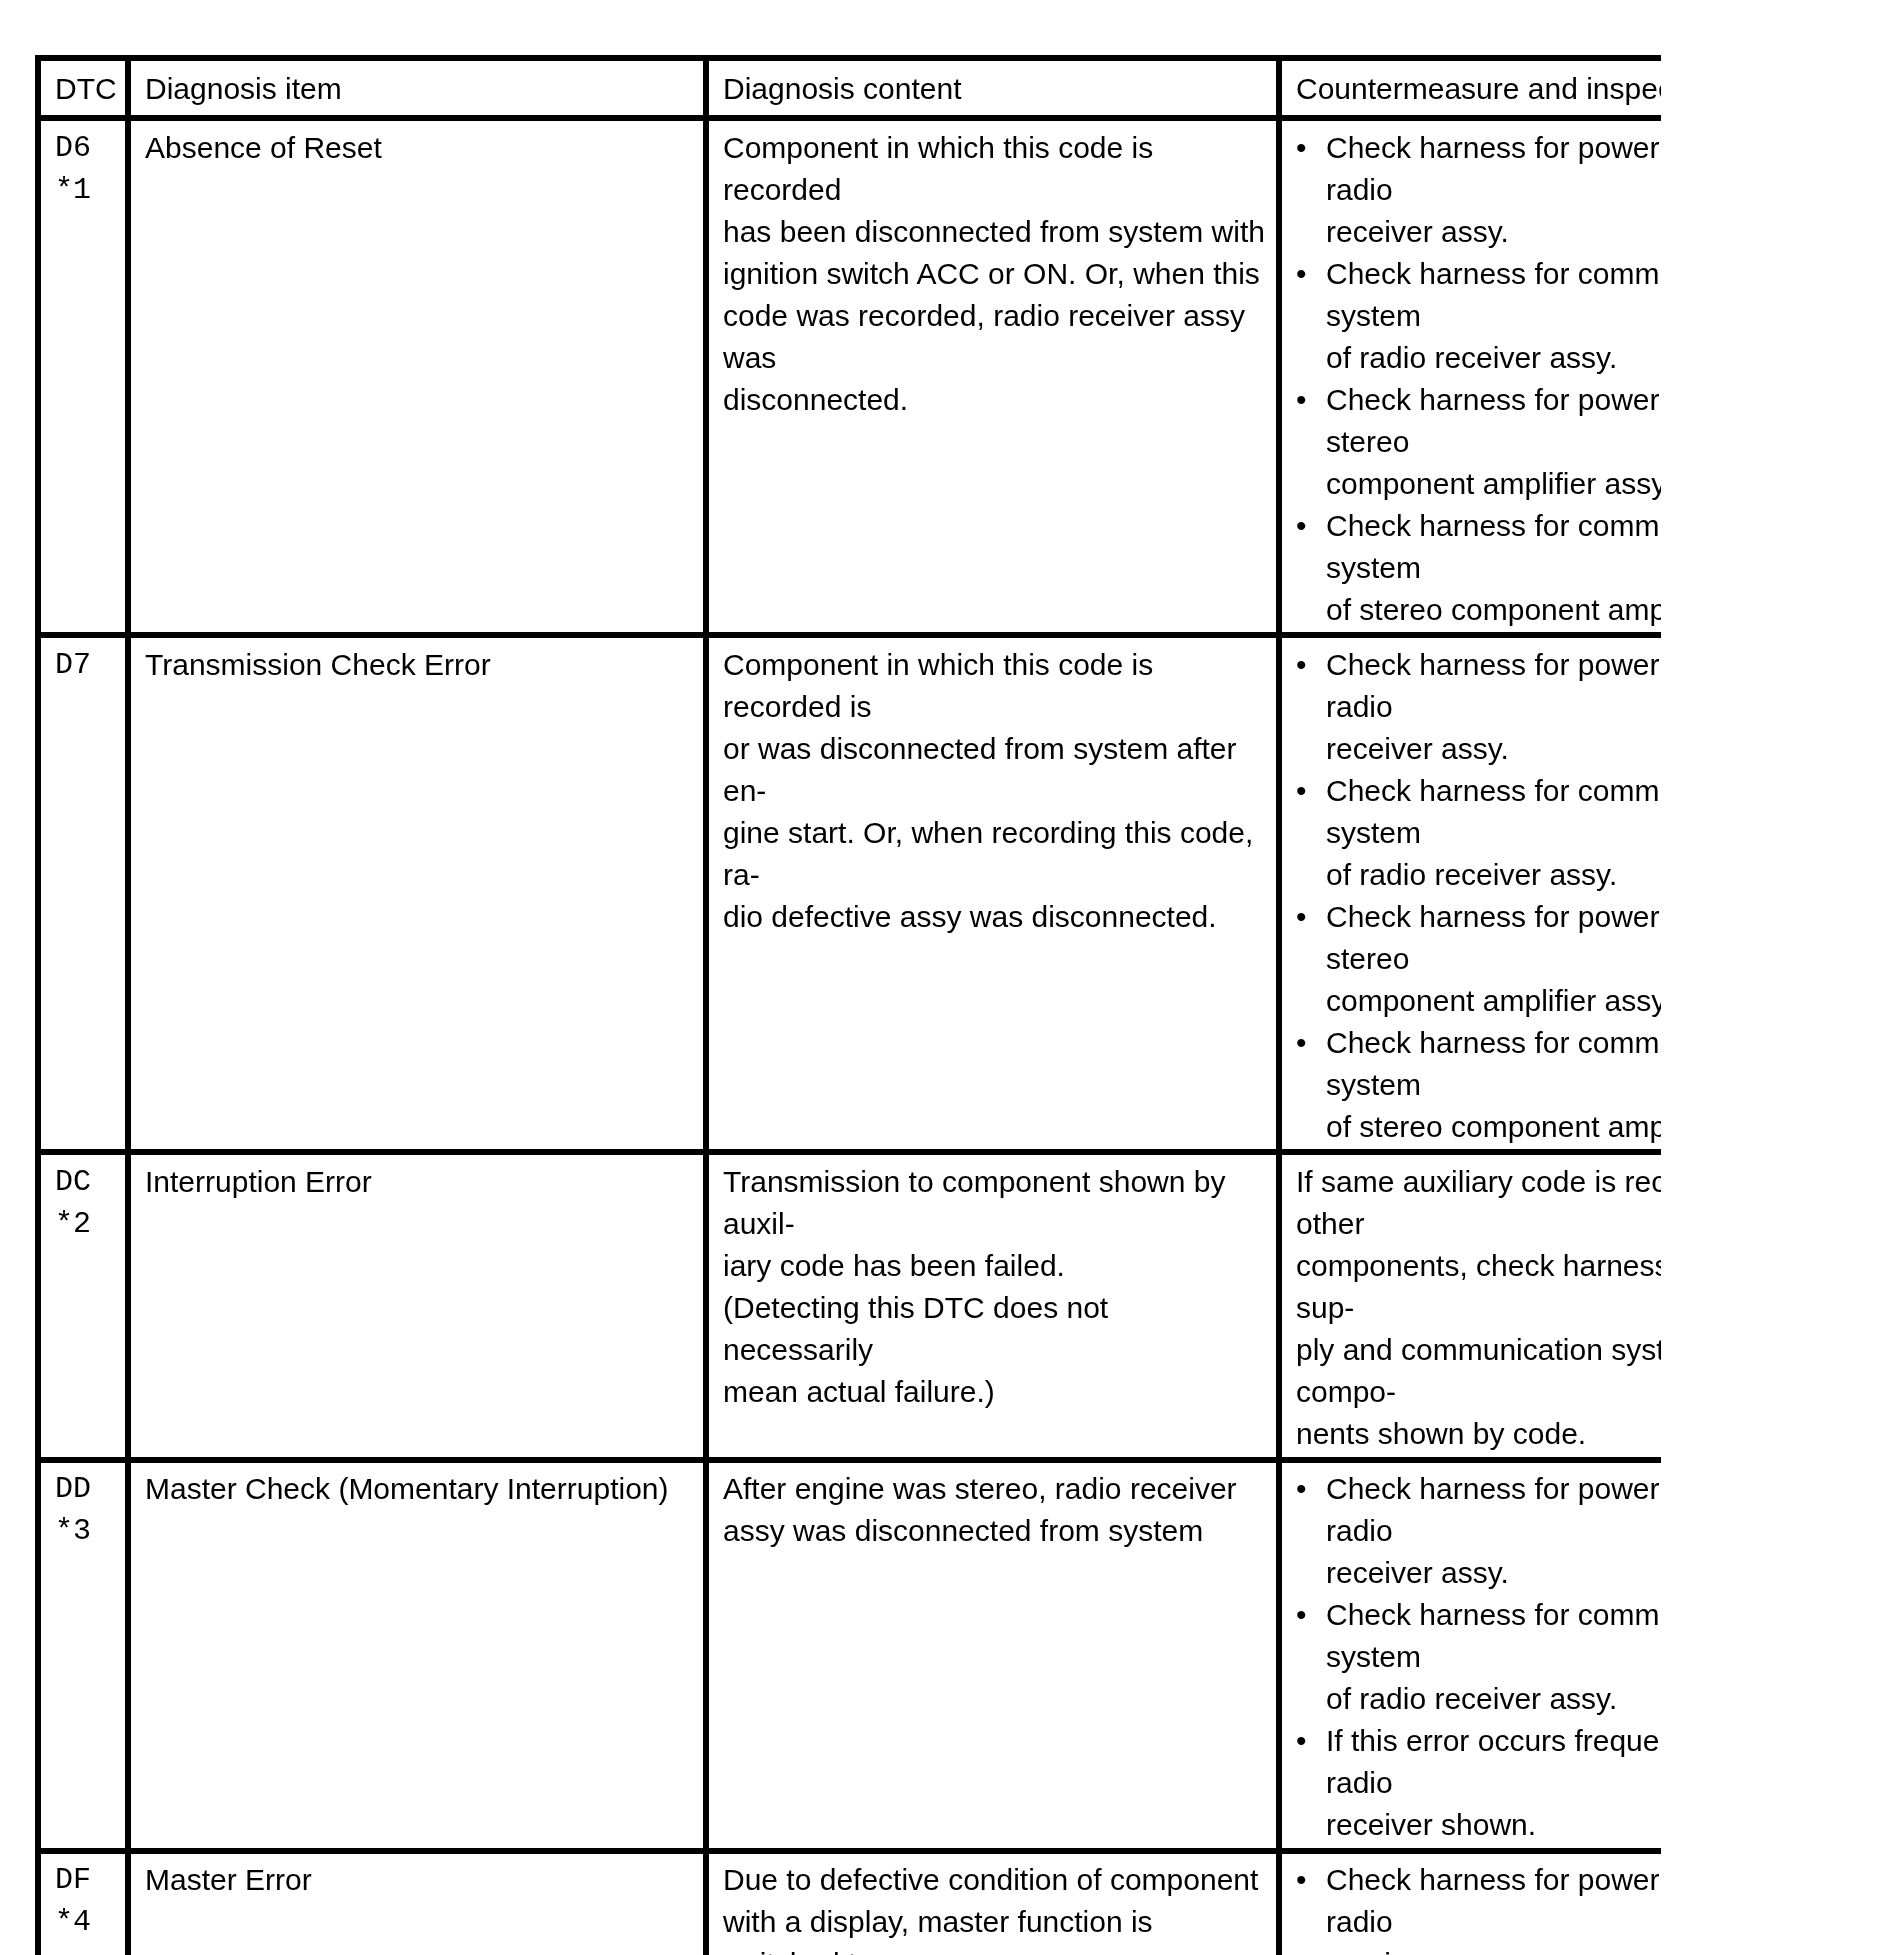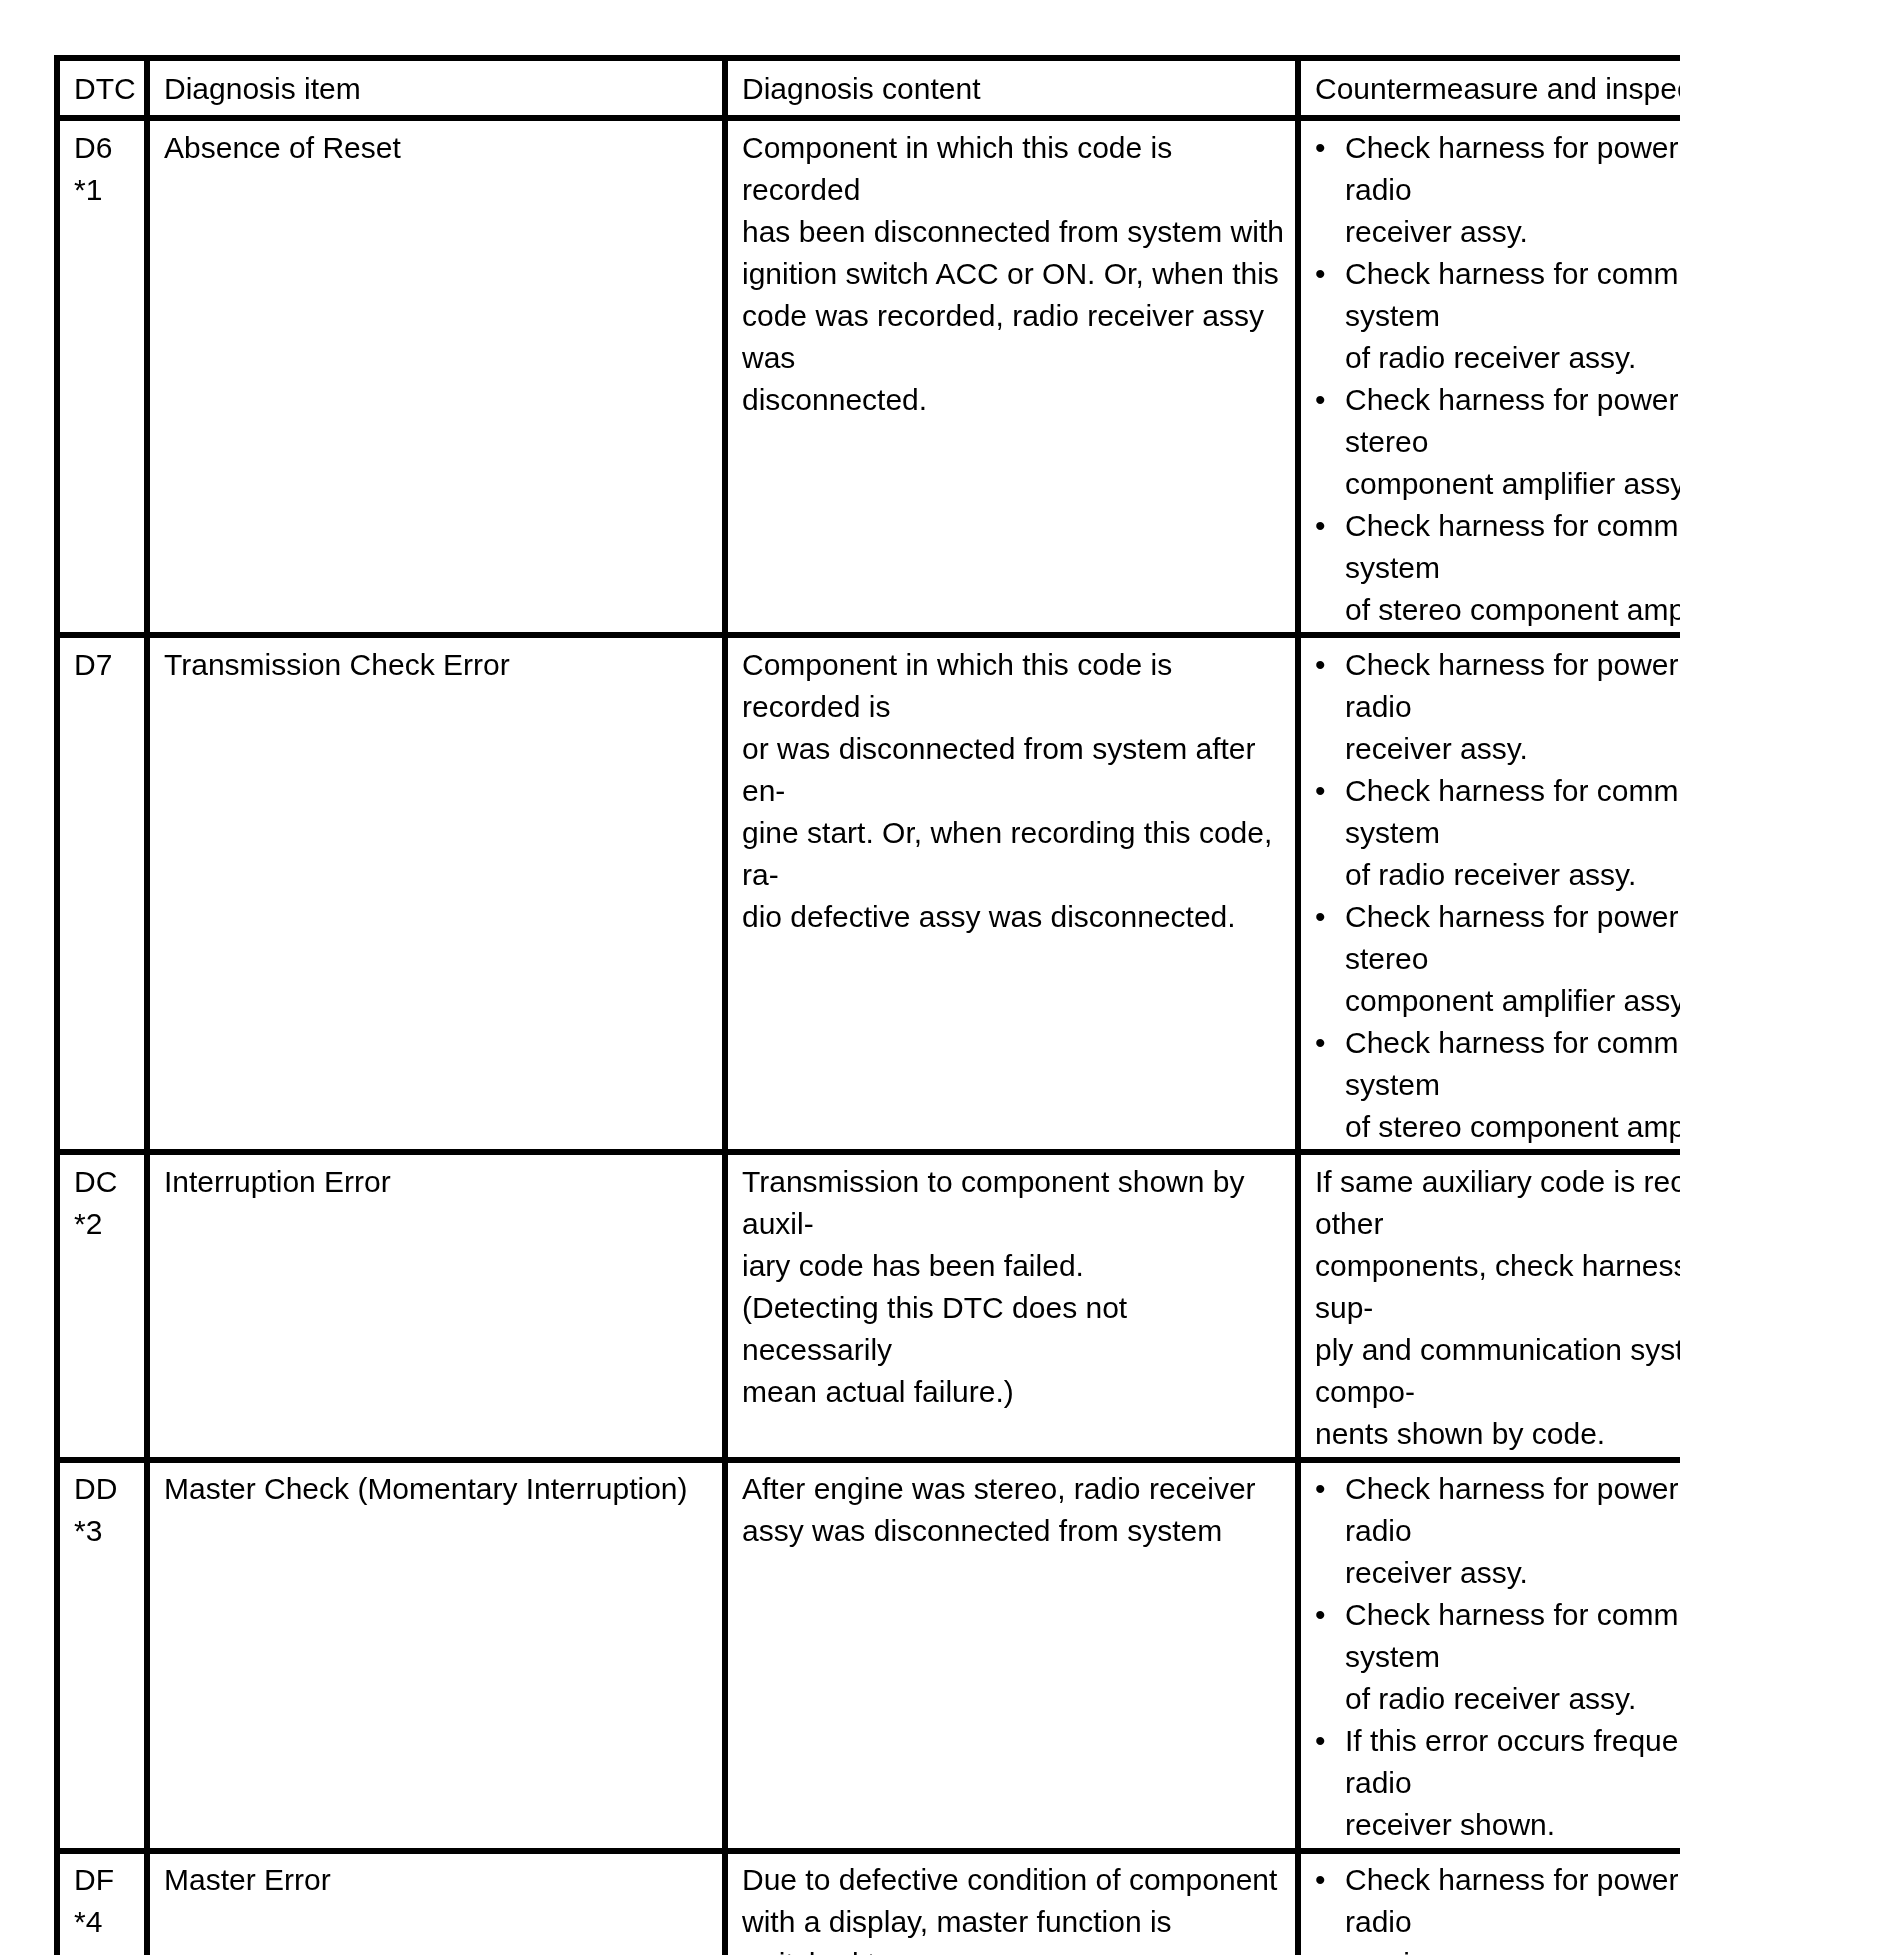--- a/index.html
+++ b/index.html
@@ -3,21 +3,21 @@
 <meta charset="utf-8">
 <style>
   * { box-sizing: border-box; }
   html, body { margin: 0; padding: 0; }
   body {
     width: 1883px; height: 1956px;
     background: #ffffff;
     font-family: "Liberation Sans", sans-serif;
     color: #000000;
   }
-  .page { position: relative; width: 1661px; height: 1956px; background: #ffffff; overflow: hidden; margin-left: 19px; }
+  .page { position: relative; width: 1661px; height: 1956px; background: #ffffff; overflow: hidden; }
 
   table.dtc-table {
     position: absolute; left: 35px; top: 55px;
     width: 1818px;
     border-collapse: collapse;
     table-layout: fixed;
   }
   col.c-dtc     { width: 90px; }
   col.c-item    { width: 578px; }
   col.c-content { width: 573px; }
@@ -34,21 +34,21 @@
     white-space: pre-line;
     overflow: hidden;
   }
   thead th { padding-top: 7px; padding-bottom: 5.3px; }
 
   ul.cm { list-style: none; margin: 0; padding: 0; }
   ul.cm li { display: flex; align-items: flex-start; }
   ul.cm .b { flex: 0 0 30px; width: 30px; }
   ul.cm .t { flex: 1 1 auto; white-space: pre-line; }
 
-  .dtc-cell div { white-space: pre-line; }
+  .dtc-cell div { white-space: pre-line; font-family: Liberation Mono, monospace; }
 </style>
 </head>
 <body>
 
 <div class="page">
 
   <table class="dtc-table">
     <colgroup>
       <col class="c-dtc">
         <col class="c-item">

